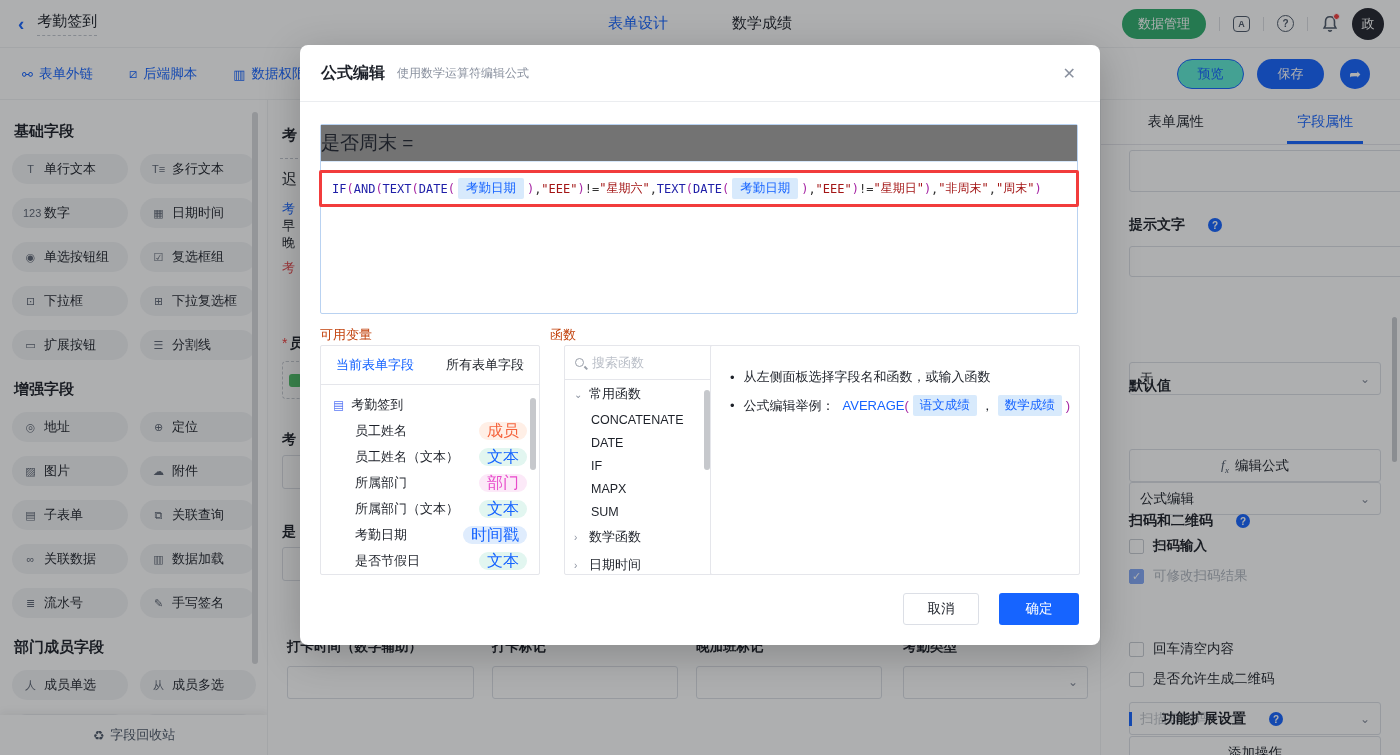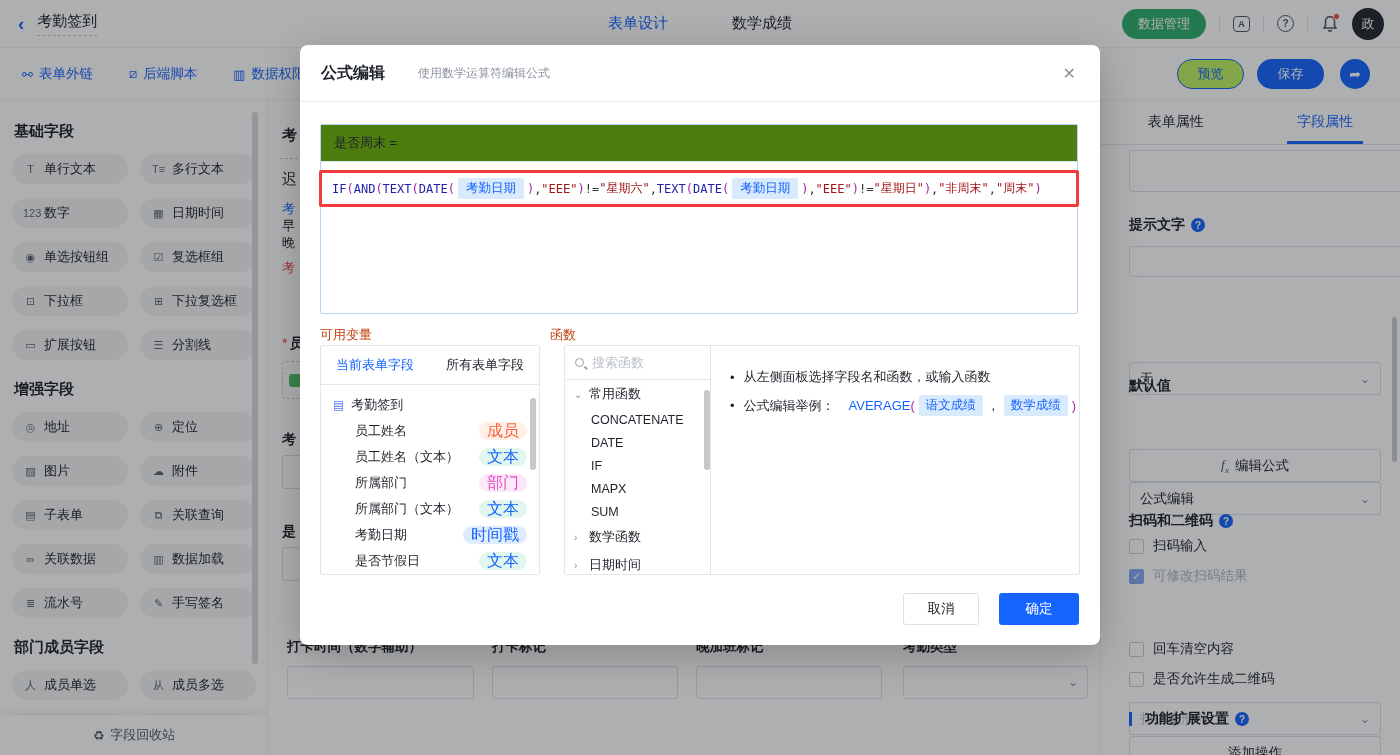--- a/index.html
+++ b/index.html
@@ -20,21 +20,21 @@
   .help-icon{width:17px;height:17px;border:1.6px solid #4e5969;border-radius:50%;font-size:10px;color:#4e5969;display:flex;align-items:center;justify-content:center;font-weight:700}
   .bell-wrap{position:relative;width:18px;height:18px}
   .bell-wrap svg{display:block}
   .bell-dot{position:absolute;top:-2px;right:-1px;width:7px;height:7px;border-radius:50%;background:#f53f3f;border:1px solid #fff}
   .avatar{width:32px;height:32px;border-radius:50%;background:#23252e;color:#fff;font-size:13px;display:flex;align-items:center;justify-content:center}
   
   .toolbar{position:absolute;top:48px;left:0;width:1400px;height:52px;background:#fff;border-bottom:1px solid #f0f1f3;z-index:1}
   .tool-links{position:absolute;left:22px;top:0;height:52px;display:flex;align-items:center;gap:36px}
   .tool-link{display:flex;align-items:center;gap:6px;font-size:13.5px;color:#1664ff;cursor:pointer;white-space:nowrap}
   .tool-link .ic{font-size:13px}
-  .btn-preview{position:absolute;right:156px;top:11px;width:67px;height:30px;border:1px solid #1664ff;color:#1664ff;border-radius:16px;background:#bef264;font-size:13px}
+  .btn-preview{position:absolute;right:156px;top:11px;width:67px;height:30px;border:1px solid #1664ff;color:#1664ff;border-radius:16px;background:#5eead4;font-size:13px}
   .btn-save{position:absolute;right:76px;top:11px;width:67px;height:30px;background:#1664ff;color:#fff;border:none;border-radius:16px;font-size:13px}
   .btn-share{position:absolute;right:30px;top:11px;width:30px;height:30px;border-radius:50%;background:#1664ff;color:#fff;border:none;font-size:14px;line-height:28px;text-align:center;padding:0}
   
   .sidebar{position:absolute;top:100px;left:0;width:268px;height:655px;background:#fff;border-right:1px solid #f0f1f3;overflow:hidden;z-index:1}
   .sb-inner{padding:14px 12px 0}
   .sb-title{font-size:15px;font-weight:700;color:#1d2129;margin:8px 0 13px 2px}
   .pill-grid{display:grid;grid-template-columns:116px 116px;column-gap:12px;row-gap:14px;margin-bottom:20px}
   .pill{height:30px;border-radius:15px;background:#f2f3f5;display:flex;align-items:center;padding-left:11px;font-size:13px;color:#1d2129;gap:6px;cursor:grab;white-space:nowrap}
   .pill .ic{color:#5f6775;font-size:11px;width:15px;text-align:center;flex:none}
   .sb-scroll{position:absolute;right:9px;top:12px;width:6px;height:552px;background:#d8d9dd;border-radius:3px}
@@ -64,21 +64,21 @@
   .bctrl .chev{position:absolute;right:9px;top:8px;color:#8a919f;font-size:12px}
   .b0{left:19px;top:538px;width:187px}.b1{left:224px;top:538px;width:186px}
   .b2{left:428px;top:538px;width:186px}.b3{left:635px;top:538px;width:185px}
   
   .props{position:absolute;left:1100px;top:100px;width:300px;height:655px;background:#fff;border-left:1px solid #f0f1f3;overflow:hidden;z-index:1}
   .pr-tabs{height:45px;border-bottom:1px solid #e5e6eb;display:flex}
   .pr-tab{flex:1;display:flex;align-items:center;justify-content:center;font-size:14px;color:#1d2129;position:relative;cursor:pointer}
   .pr-tab.active{color:#1664ff}
   .pr-tab.active::after{content:"";position:absolute;bottom:0;left:50%;transform:translateX(-50%);width:76px;height:3px;background:#1664ff}
   .pr-item{position:absolute;left:28px;width:252px}
-  .pr-label{font-size:14px;font-weight:600;color:#1d2129;display:flex;align-items:center;gap:6px;white-space:nowrap}
+  .pr-label{font-size:14px;font-weight:600;color:#1d2129;display:flex;align-items:center;gap:23px;white-space:nowrap}
   .qmark{width:14px;height:14px;border-radius:50%;background:#1664ff;color:#fff;font-size:10px;display:inline-flex;align-items:center;justify-content:center;flex:none}
   .pr-input{height:31px;border:1px solid #dcdfe6;border-radius:3px;background:#fff;width:100%;font-size:13px;padding:0 9px;outline:none}
   .pr-big{height:42px}
   .pr-select{height:33px;border:1px solid #dcdfe6;border-radius:3px;background:#fff;font-size:13.5px;color:#1d2129;display:flex;align-items:center;padding:0 10px;position:relative;cursor:pointer}
   .pr-select .chev{position:absolute;right:10px;color:#8a919f;font-size:12px}
   .pr-select.disabled{color:#c2c6cc}
   .pr-btn{height:33px;border:1px solid #dcdfe6;border-radius:3px;background:#fff;font-size:13.5px;color:#1d2129;display:flex;align-items:center;justify-content:center;gap:6px;cursor:pointer}
   .fxg{font-style:italic;font-family:"Liberation Serif","DejaVu Serif",serif;color:#4e5969}
   .fxg sub{font-size:9px}
   .cb-row{position:absolute;left:28px;display:flex;align-items:center;cursor:pointer}
@@ -86,24 +86,24 @@
   .cb.checked{background:#84a9f7;border-color:#84a9f7}
   .cb-label{font-size:13.5px;color:#1d2129}
   .cb-row.disabled .cb-label{color:#b0b6bf}
   .sec-bar{width:3px;height:14px;background:#1664ff;margin-right:7px;flex:none}
   .pr-scroll{position:absolute;right:3px;top:217px;width:5px;height:145px;background:#c9cbd0;border-radius:3px}
   
   .overlay{position:absolute;inset:0;background:rgba(18,20,24,.34);z-index:50}
   .modal{position:absolute;left:300px;top:45px;width:800px;height:600px;background:#fff;border-radius:8px;box-shadow:0 10px 40px rgba(0,0,0,.22);z-index:100}
   .m-header{height:57px;border-bottom:1px solid #ebedf0;display:flex;align-items:center;padding:0 21px}
   .m-title{font-size:16px;font-weight:700;color:#1d2129}
-  .m-sub{font-size:12px;color:#8a919f;margin-left:33px}
+  .m-sub{font-size:12px;color:#8a919f;margin-left:12px}
   .m-close{position:absolute;right:24px;top:19px;font-size:16px;color:#8a919f;cursor:pointer}
   .editor{position:absolute;left:20px;top:79px;width:758px;height:190px;border:1px solid #b9d2f1;border-radius:2px;background:#fff}
-  .ed-band{height:37px;background:#4d7c0f;display:flex;align-items:center;padding-left:13px;font-size:13px;color:#1d2129;border-bottom:1px solid #d6e7fa}
+  .ed-band{height:37px;background:#737373;display:flex;align-items:center;font-size:19px;color:#1d2129;border-bottom:1px solid #d6e7fa}
   .ed-formula{position:absolute;left:-2px;right:-2px;top:45px;height:37px;border:3px solid #f23c3c;border-radius:2px;background:#fff;display:flex;align-items:center;padding-left:10px;font-family:"DejaVu Sans Mono","Liberation Mono",monospace;font-size:12px;white-space:nowrap;overflow:hidden}
   .tk-func{color:#1f1fa8}.tk-paren{color:#a626a4}.tk-str{color:#a31515}.tk-plain{color:#333}
   .tk-chip{font-family:"Liberation Sans","DejaVu Sans",sans-serif;font-size:12.5px;background:#d8eafc;color:#1664ff;padding:2px 8px;border-radius:2px;margin:0 3px;cursor:pointer}
   .panel-label{position:absolute;top:281px;font-size:13px;color:#c2410c}
   .pl-vars{left:20px}.pl-fn{left:250px}
   .sub-panel{position:absolute;top:300px;height:230px;border:1px solid #e5e6eb;border-radius:2px;background:#fff;overflow:hidden}
   .vars-panel{left:20px;width:220px}
   .vp-tabs{height:39px;border-bottom:1px solid #e5e6eb;display:flex;align-items:center;justify-content:space-between;padding:0 15px;font-size:13px}
   .vp-tab{cursor:pointer;color:#1d2129}
   .vp-tab.active{color:#1664ff}
@@ -121,21 +121,21 @@
   .fn-search{height:34px;border-bottom:1px solid #e5e6eb;display:flex;align-items:center;padding-left:10px;gap:8px;color:#b9bec7;font-size:13px;cursor:text}
   .mag{width:9px;height:9px;border:1.5px solid #9aa0aa;border-radius:50%;position:relative;flex:none}
   .mag::after{content:"";position:absolute;left:8px;top:8px;width:4px;height:1.5px;background:#9aa0aa;transform:rotate(45deg)}
   .fn-group{display:flex;align-items:center;gap:6px;padding:5px 9px;font-size:13px;color:#1d2129;cursor:pointer}
   .fn-group .gchev{color:#8a919f;font-size:10px;width:9px}
   .fn-item{padding:4.5px 8px 4.5px 26px;font-size:12.5px;color:#1d2129;cursor:pointer}
   .fn-scroll{position:absolute;right:3px;top:44px;width:6px;height:80px;background:#c6c8cc;border-radius:3px}
   .hints-panel{left:410px;width:370px;padding:13px 19px}
   .hint-line{font-size:13px;color:#1d2129;margin:9px 0;display:flex;align-items:center;white-space:nowrap}
   .hint-line .bullet{margin-right:9px;font-size:13px}
-  .ex-func{color:#1664ff;margin-left:14px}
+  .ex-func{color:#1664ff;margin-left:8px}
   .ex-paren{color:#a626a4}
   .ex-chip{background:#d8eafc;color:#1664ff;padding:2px 7px;border-radius:2px;margin:0 4px;font-size:12.5px;cursor:pointer}
   .btn-cancel{position:absolute;left:603px;top:548px;width:76px;height:32px;border:1px solid #dcdfe6;border-radius:3px;background:#fff;font-size:13.5px;color:#1d2129;cursor:pointer}
   .btn-ok{position:absolute;left:699px;top:548px;width:80px;height:32px;border:none;border-radius:3px;background:#1664ff;color:#fff;font-size:13.5px;cursor:pointer}
 </style>
 </head>
 <body>
 
 <div>
 
@@ -357,21 +357,21 @@
     </div>
     <div class="pr-btn pr-item" style="top:349px">
       <span class="fxg">f<sub>x</sub></span>
         <span>编辑公式</span>
     </div>
     <div class="pr-item pr-label" style="top:412px">
       <span>扫码和二维码</span>
         <span class="qmark">?</span>
     </div>
     <div id="scan-checkboxes">
-        <div class="cb-row" style="top: 437px;">
+        <div class="cb-row" style="top: 437px; font-weight: bold;">
           <span class="cb"></span>
           <span class="cb-label">扫码输入</span>
         </div>
         <div class="cb-row disabled" style="top: 467px;">
           <span class="cb checked">✓</span>
           <span class="cb-label">可修改扫码结果</span>
         </div>
       </div>
     <div class="pr-select pr-item disabled" style="top:491px">
       <span>扫描条形码</span>

